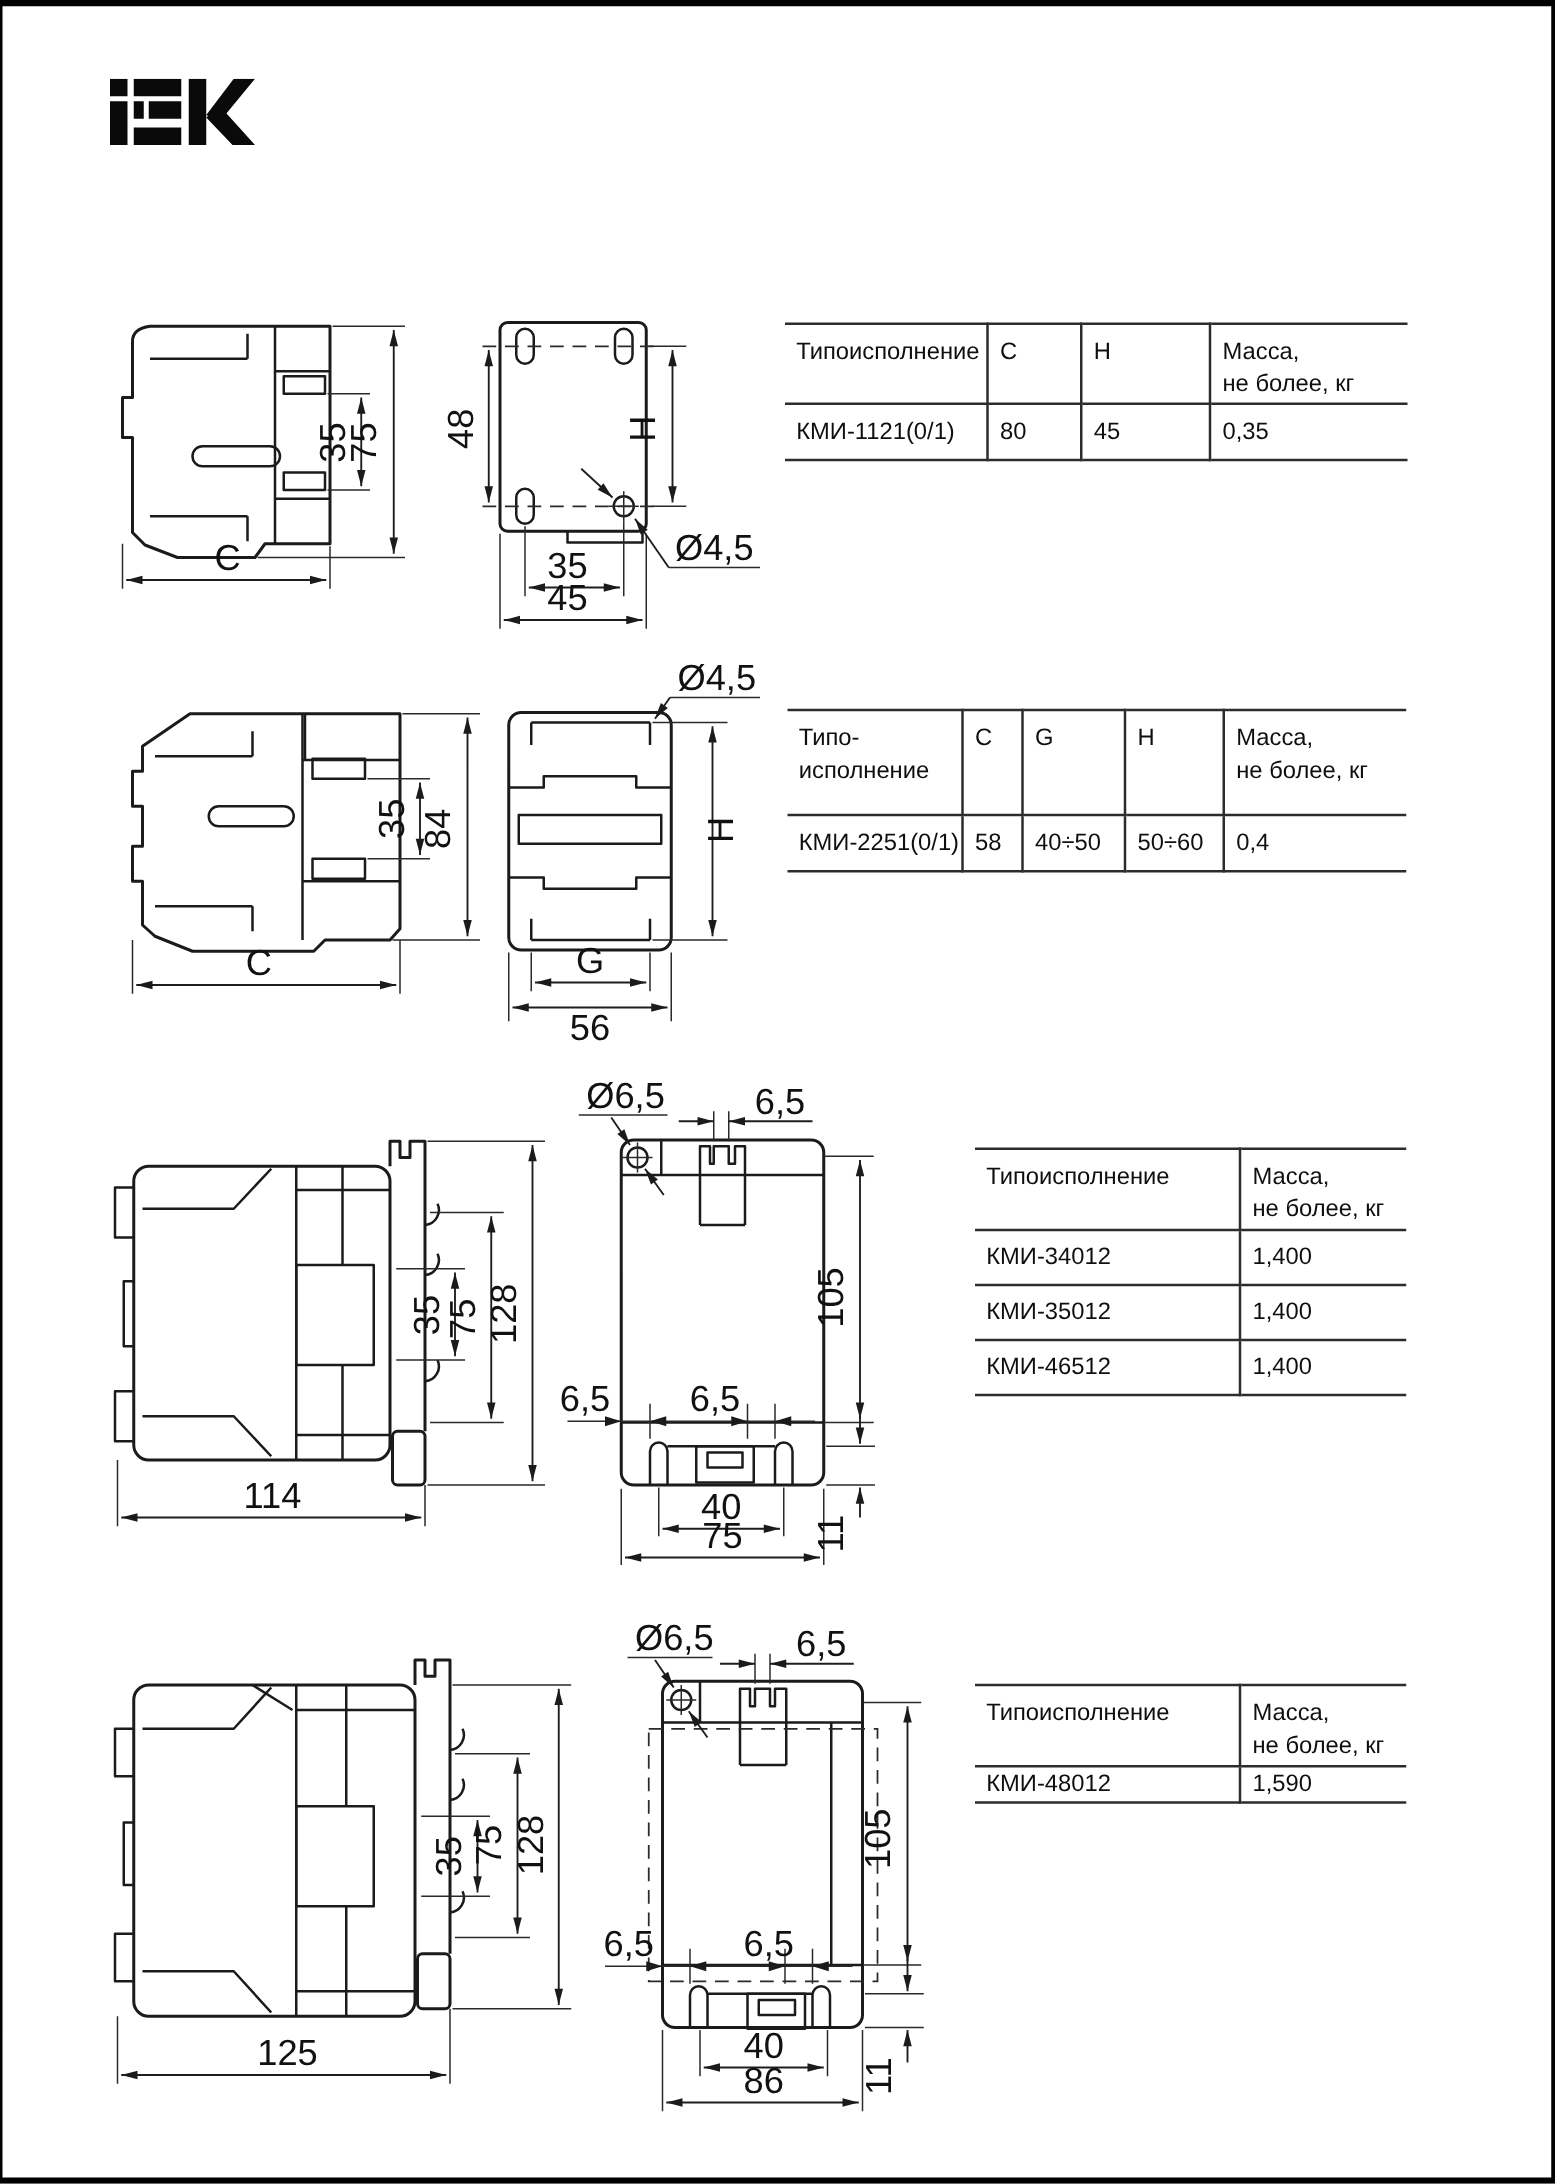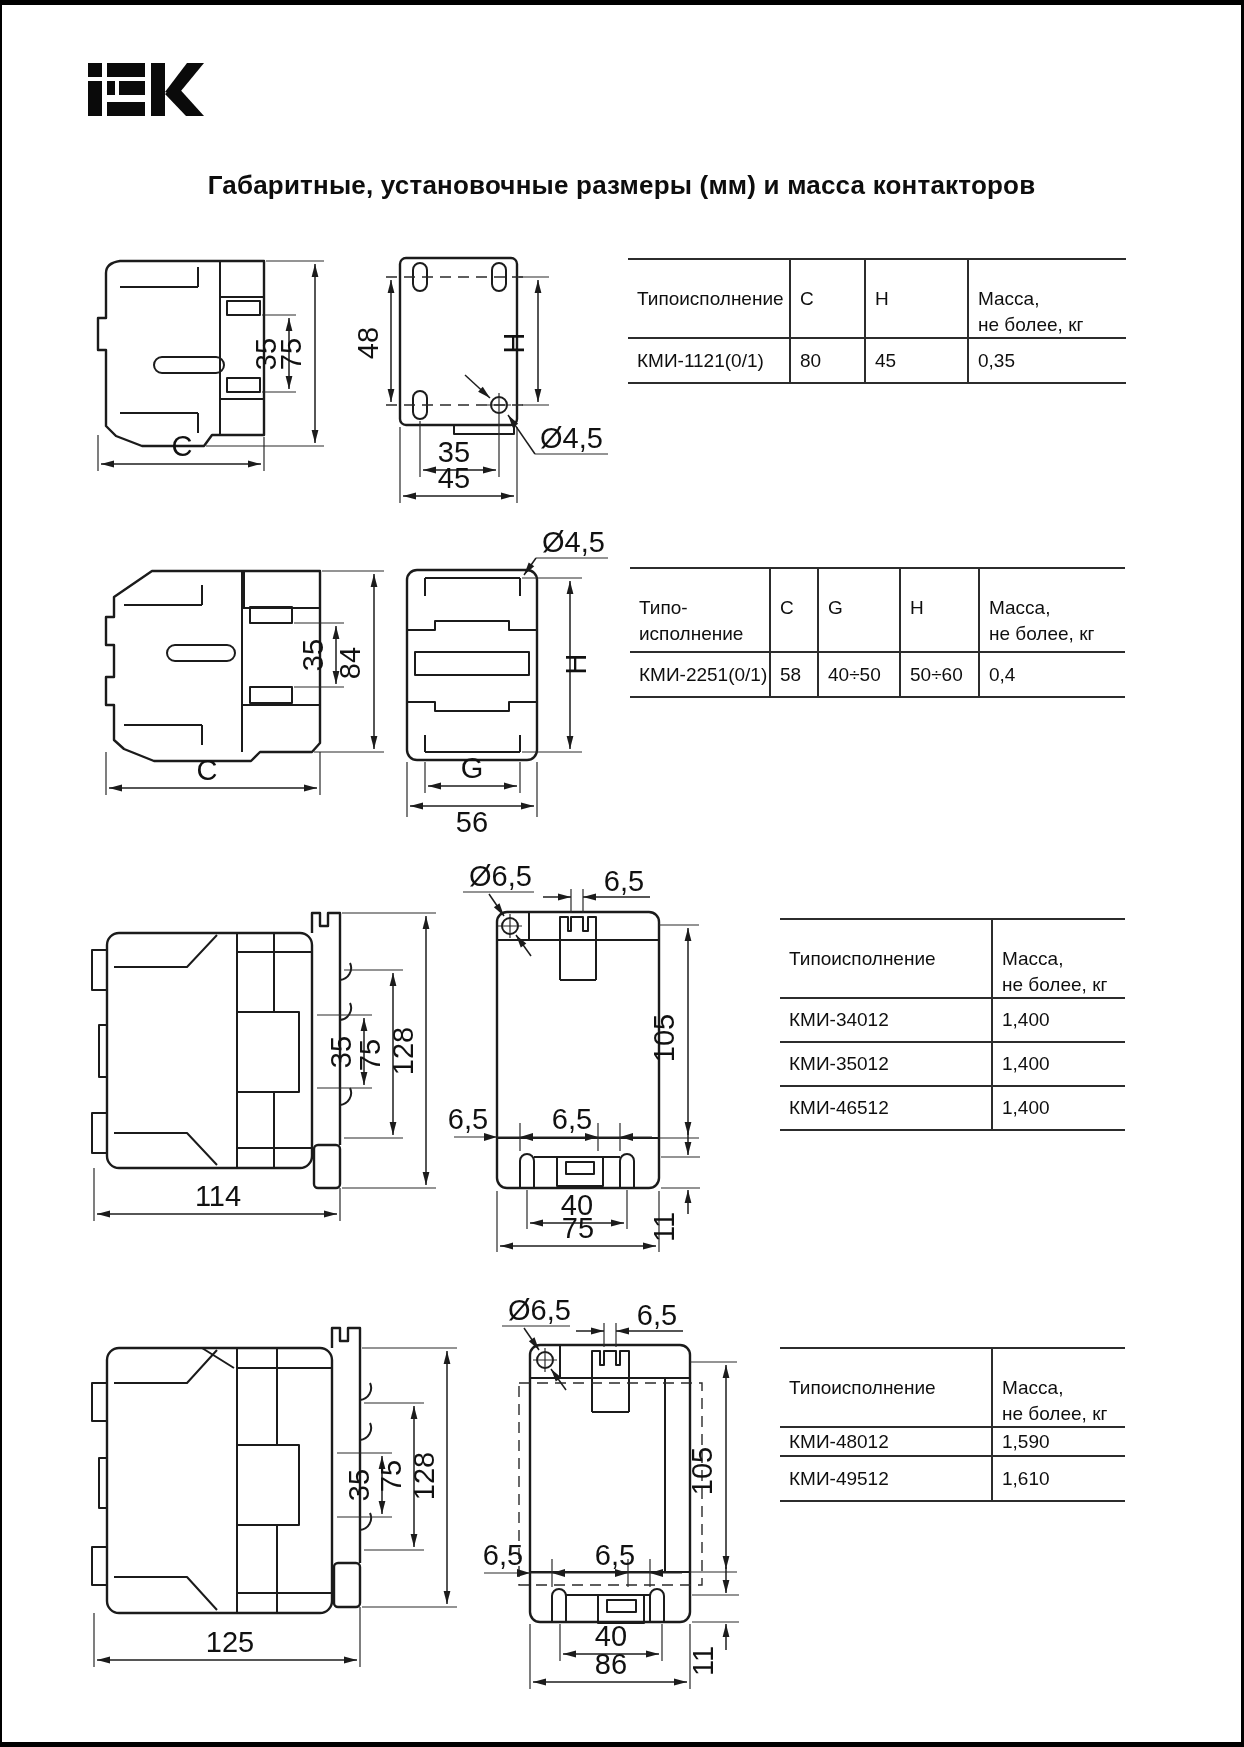--- a/index.html
+++ b/index.html
@@ -37,21 +37,21 @@
     position:absolute;border-collapse:collapse;table-layout:fixed;
     font-size:19px;color:#0f0f0f;
   }
   .dtable th,.dtable td{
     font-weight:normal;text-align:left;padding:0 4px 0 9px;
     border-bottom:2px solid #2c2c2c;vertical-align:middle;
     overflow:hidden;white-space:nowrap;
   }
   .dtable thead th{
     border-top:2px solid #2c2c2c;
-    vertical-align:top;padding-top:26px;
+    vertical-align:top;padding-top:9px;
     white-space:pre-line;line-height:1.35;
   }
   .dtable th:not(:last-child),.dtable td:not(:last-child){border-right:2px solid #2c2c2c;}
 </style>
 </head>
 <body>
 
 <div class="page">
 
   <svg class="fig" style="left:86px;top:58px" width="116" height="54" viewBox="0 0 116 54" aria-label="IEK">
@@ -61,21 +61,20 @@
       <rect x="19" y="0" width="38" height="14"></rect>
       <rect x="19" y="18" width="8" height="14"></rect>
       <rect x="31" y="18" width="26" height="14"></rect>
       <rect x="19" y="39" width="38" height="14"></rect>
       <rect x="63" y="0" width="14" height="53"></rect>
       <path d="M77,29 L99,0 L116,0 L88,34 Z"></path>
       <path d="M88,22 L116,53 L98,53 L77,31 Z"></path>
     </g>
   </svg>
 
-  <h1 class="title">Габаритные, установочные размеры (мм) и масса контакторов</h1>
 
   <svg class="fig" style="left:60px;top:225px" width="580" height="285" viewBox="60 225 580 285">
     <defs>
       <marker id="a1" markerWidth="16" markerHeight="10" refX="14" refY="5" orient="auto-start-reverse" markerUnits="userSpaceOnUse">
         <path d="M1,1.6 L14,5 L1,8.4 Z" fill="#1b1b1b"></path>
       </marker>
     </defs>
 
     <g>
       <path class="ol" d="M118,256 H262 V430 H210 L202,441 H140 L114,431 L104,421 V345 H96 V313 H104 V268 Q104,258 118,256 Z"></path>
@@ -407,20 +406,16 @@
         <th>Типоисполнение</th>
         <th>Масса,
 не более, кг</th>
       </tr>
     </thead>
     <tbody>
       <tr style="height:29px">
         <td>КМИ-48012</td>
         <td>1,590</td>
       </tr>
-      <tr style="height:45px">
-        <td>КМИ-49512</td>
-        <td>1,610</td>
-      </tr>
     </tbody>
   </table>
 
 </div>
 
 </body></html>

